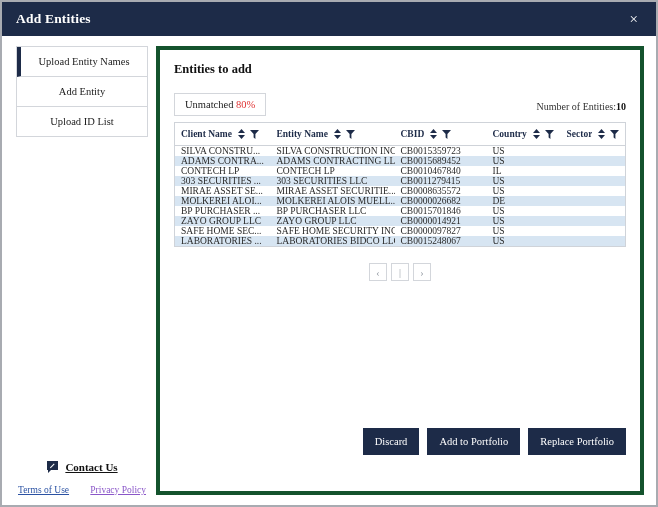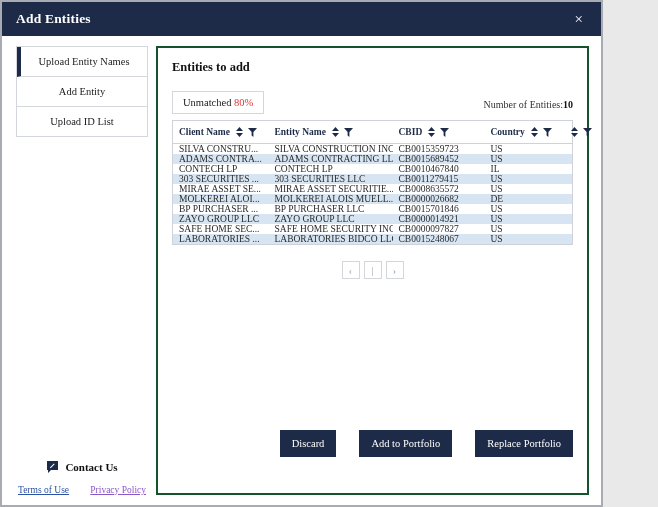--- a/index.html
+++ b/index.html
@@ -1,40 +1,40 @@
 <!DOCTYPE html>
 <html><head>
 <meta charset="utf-8">
 <style>
   * { box-sizing: border-box; margin: 0; padding: 0; }
   html,body { width: 658px; height: 507px; }
   body { font-family: "Liberation Serif", serif; background: #e9e9e9; }
 
-  .modal { width: 603px; height: 507px; background: #fff; border: 2px solid #a8abb1; display: flex; flex-direction: column; }
+  .modal { width: 658px; height: 507px; background: #fff; border: 2px solid #a8abb1; display: flex; flex-direction: column; }
 
   .modal-header { height: 34px; background: #1d2b48; color: #fff; display: flex; align-items: center; justify-content: space-between; padding: 0 14px; flex: none; }
   .modal-title { font-size: 13.5px; font-weight: bold; letter-spacing: .2px; }
   .close-btn { color: #fff; font-size: 15px; line-height: 1; cursor: pointer; padding: 2px 4px; }
 
   .modal-body { flex: 1; display: flex; gap: 8px; padding: 10px 12px 10px 14px; min-height: 0; }
 
   
   .sidebar { width: 132px; flex: none; display: flex; flex-direction: column; gap: 12px; }
   .nav-list { border: 1px solid #d3d6db; }
   .nav-item { padding: 9px 6px; text-align: center; font-size: 10.5px; color: #1b1b1b; border-bottom: 1px solid #d3d6db; cursor: pointer; background: #fff; }
   .nav-item:last-child { border-bottom: none; }
   .nav-item.active { border-left: 4px solid #1d2b48; }
   .sidebar-footer { margin-top: auto; }
-  .contact { display: flex; align-items: center; justify-content: center; gap: 6px; font-weight: bold; font-size: 11px; color: #111; margin-bottom: 12px; cursor: pointer; }
+  .contact { display: flex; align-items: center; justify-content: center; gap: 6px; font-weight: bold; font-size: 11px; color: #111; margin-bottom: 12px; cursor: pointer; text-decoration: underline; }
   .legal { display: flex; justify-content: space-between; font-size: 9.5px; padding: 0 2px; }
   .legal .terms { color: #2b52a3; text-decoration: underline; cursor: pointer; }
   .legal .privacy { color: #8a56c8; text-decoration: underline; cursor: pointer; }
 
   
-  .main { flex: 1; border: 2px solid #14532d; padding: 12px 14px 14px 14px; display: flex; flex-direction: column; min-width: 0; }
+  .main { flex: 1; border: 4px solid #14532d; padding: 12px 14px 14px 14px; display: flex; flex-direction: column; min-width: 0; }
   .main-title { font-size: 12.5px; font-weight: bold; color: #111; margin-bottom: 16px; }
 
   .tabs-row { display: flex; align-items: flex-end; }
   .tab { border: 1px solid #d3d6db; background: #fff; font-size: 10.5px; color: #222; padding: 5px 10px; cursor: pointer; white-space: nowrap; }
   .tab.active { padding: 7px 12px; border-bottom-color: #fff; position: relative; top: 1px; }
   .pct-green { color: #2f9e44; }
   .pct-red { color: #e03131; }
   .entities-count { margin-left: auto; font-size: 10px; color: #333; padding-bottom: 4px; }
   .entities-count b { color: #111; }
 
@@ -48,21 +48,21 @@
   tbody td { font-size: 9.5px; color: #2a2a2a; padding: 0 6px; white-space: nowrap; overflow: hidden; }
   tbody tr { background: #fff; }
   tbody tr:nth-child(even) { background: #d7e5f2; }
   col.c1 { width: 96px; } col.c2 { width: 124px; } col.c3 { width: 92px; } col.c4 { width: 74px; } col.c5 { width: auto; }
 
   
   .pagination { display: flex; justify-content: center; gap: 4px; margin-top: 16px; }
   .page-btn { width: 18px; height: 18px; border: 1px solid #d3d6db; background: #fff; color: #9aa0a8; font-size: 10px; display: flex; align-items: center; justify-content: center; cursor: pointer; }
 
   
-  .actions { margin-top: auto; margin-bottom: 22px; display: flex; justify-content: flex-end; gap: 23px; }
+  .actions { margin-top: auto; margin-bottom: 22px; display: flex; justify-content: flex-end; gap: 8px; }
   .btn { background: #1d2b48; color: #fff; border: none; font-family: "Liberation Serif", serif; font-size: 10.5px; padding: 8px 12px; cursor: pointer; }
 </style>
 </head>
 <body>
 
 <div class="modal">
 
   <div class="modal-header">
     <span class="modal-title">Add Entities</span>
     <span class="close-btn">×</span>

